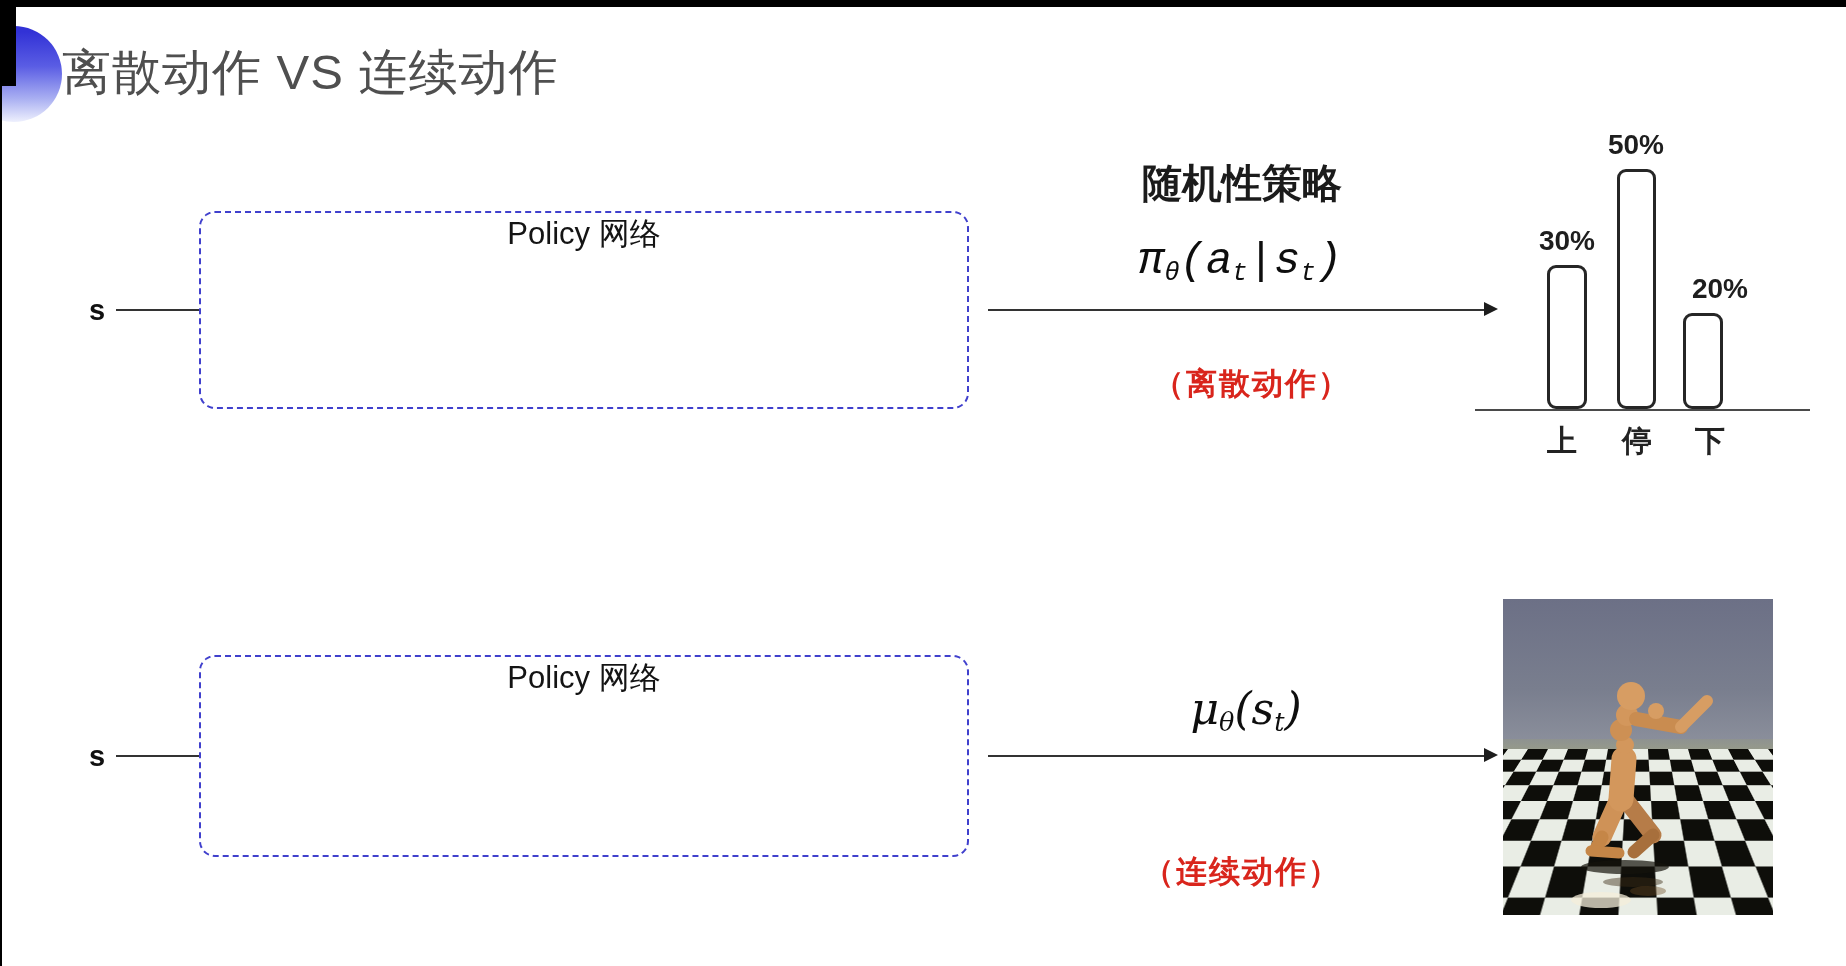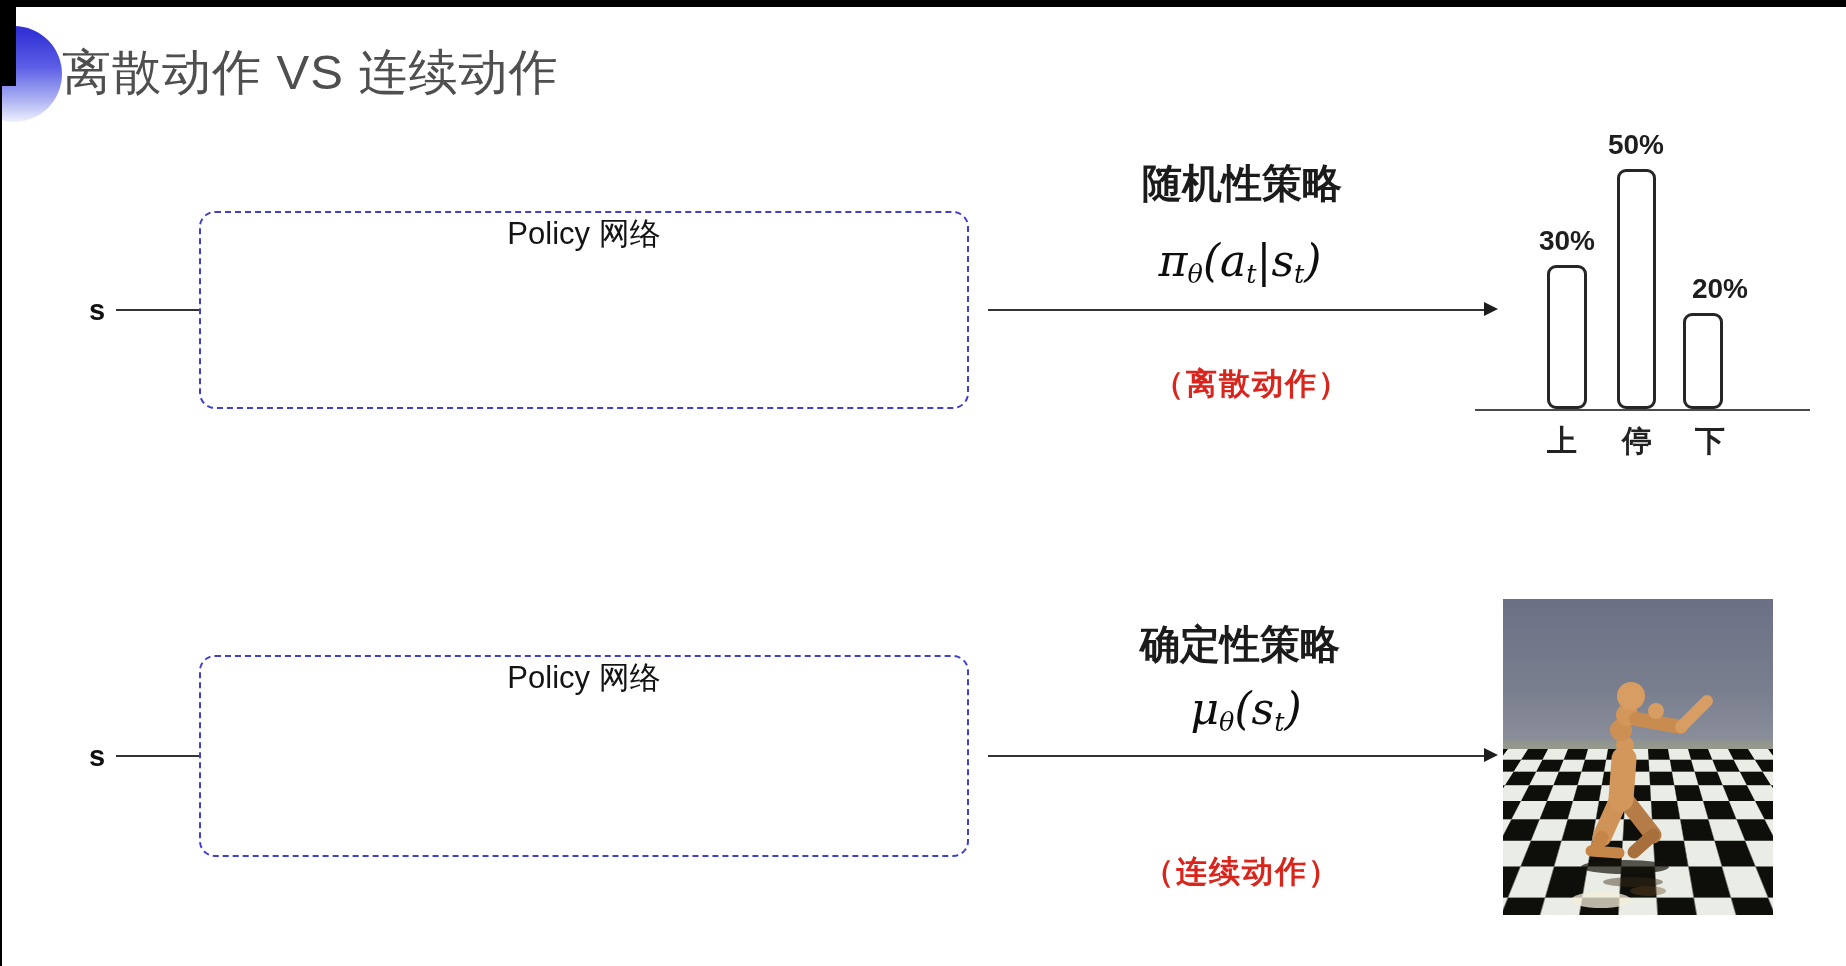--- a/index.html
+++ b/index.html
@@ -87,21 +87,21 @@
 
   <div class="policy-box row1">
     <span class="policy-box-label">Policy 网络</span>
   </div>
 
   <div class="arrow-line" style="left:988px; top:309px; width:496px;"></div>
   <div class="arrow-head" style="left:1484px; top:302px;"></div>
 
   <div class="policy-type" style="left:1242px; top:183px;">随机性策略</div>
 
-  <div class="formula" style="left:1240px; top:262px;"><span>π</span><sub>θ</sub><span>(</span><span>a</span><sub>t</sub><span>|</span><span>s</span><sub>t</sub><span>)</span></div>
+  <div class="formula" style="left:1240px; top:262px;font-family:Liberation Mono, monospace;"><span>π</span><sub>θ</sub><span>(</span><span>a</span><sub>t</sub><span>|</span><span>s</span><sub>t</sub><span>)</span></div>
 
   <div class="action-caption" style="left:1252px; top:384px;">（离散动作）</div>
 
   <div class="bar bar-1" style="height: 144px; top: 265px;"></div>
   <div class="bar bar-2" style="height: 240px; top: 169px;"></div>
   <div class="bar bar-3" style="height: 96px; top: 313px;"></div>
   <div class="chart-baseline"></div>
   <div class="bar-value-label bvl-1" style="top: 225px;">30%</div>
   <div class="bar-value-label bvl-2" style="top: 129px;">50%</div>
   <div class="bar-value-label bvl-3" style="top: 273px; margin-left: 17px;">20%</div>
@@ -113,21 +113,20 @@
   <div class="arrow-line" style="left:116px; top:755px; width:92px;"></div>
   <div class="arrow-head" style="left:204px; top:748px;"></div>
 
   <div class="policy-box row2">
     <span class="policy-box-label">Policy 网络</span>
   </div>
 
   <div class="arrow-line" style="left:988px; top:755px; width:496px;"></div>
   <div class="arrow-head" style="left:1484px; top:748px;"></div>
 
-  <div class="policy-type" style="left:1240px; top:644px;">确定性策略</div>
 
   <div class="formula" style="left:1246px; top:710px;"><span>μ</span><sub>θ</sub><span>(</span><span>s</span><sub>t</sub><span>)</span></div>
 
   <div class="action-caption" style="left:1242px; top:872px;">（连续动作）</div>
 
   <div class="sim">
     <div class="sim-sky"></div>
     <div class="sim-horizon"></div>
     <div class="sim-floor"></div>
     <div class="sim-haze"></div>

